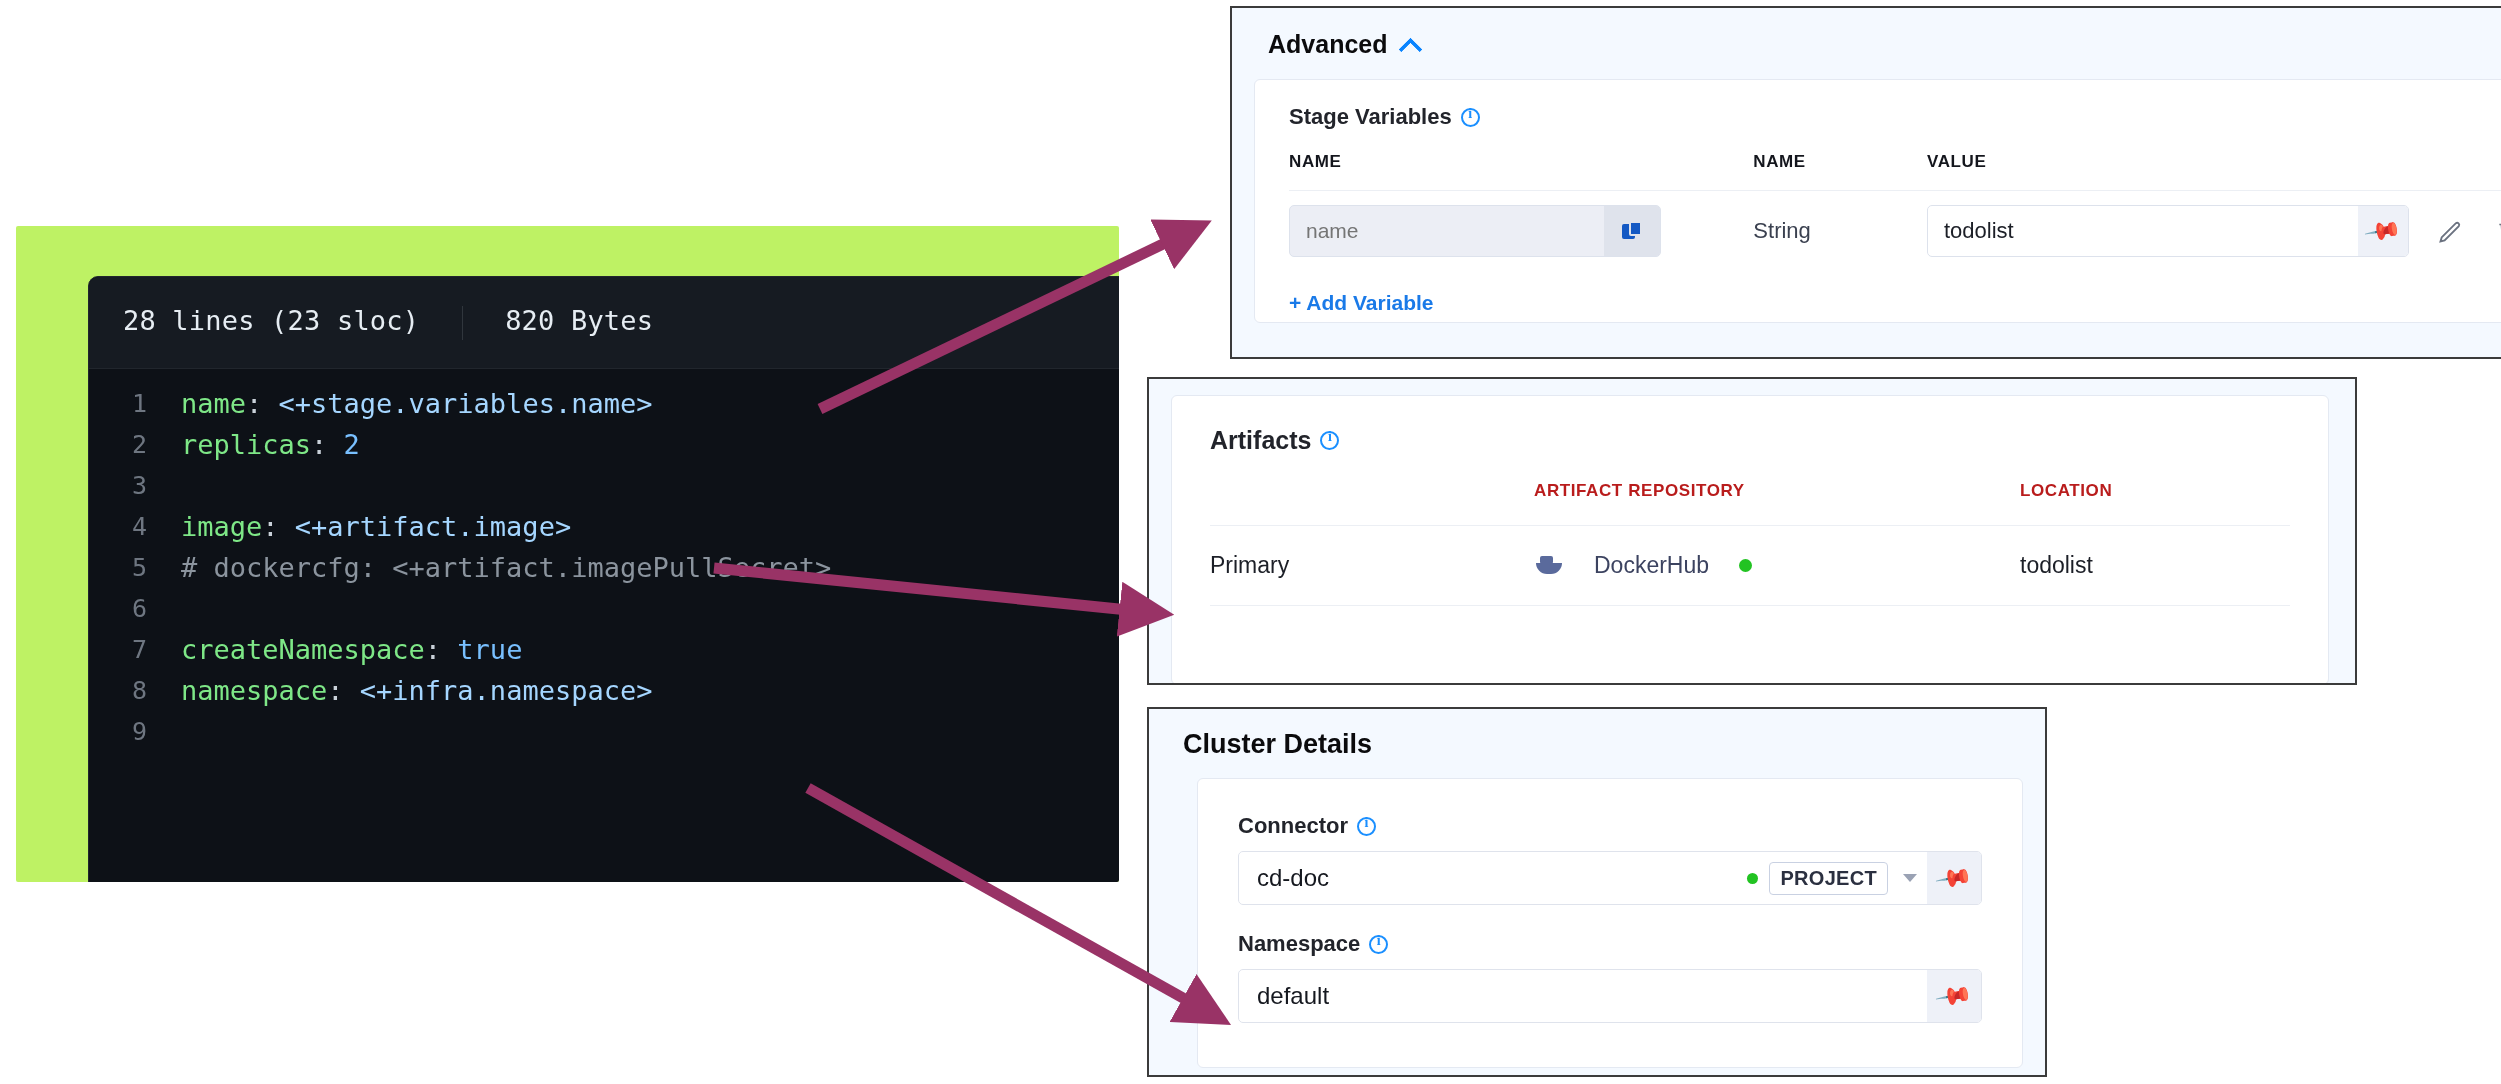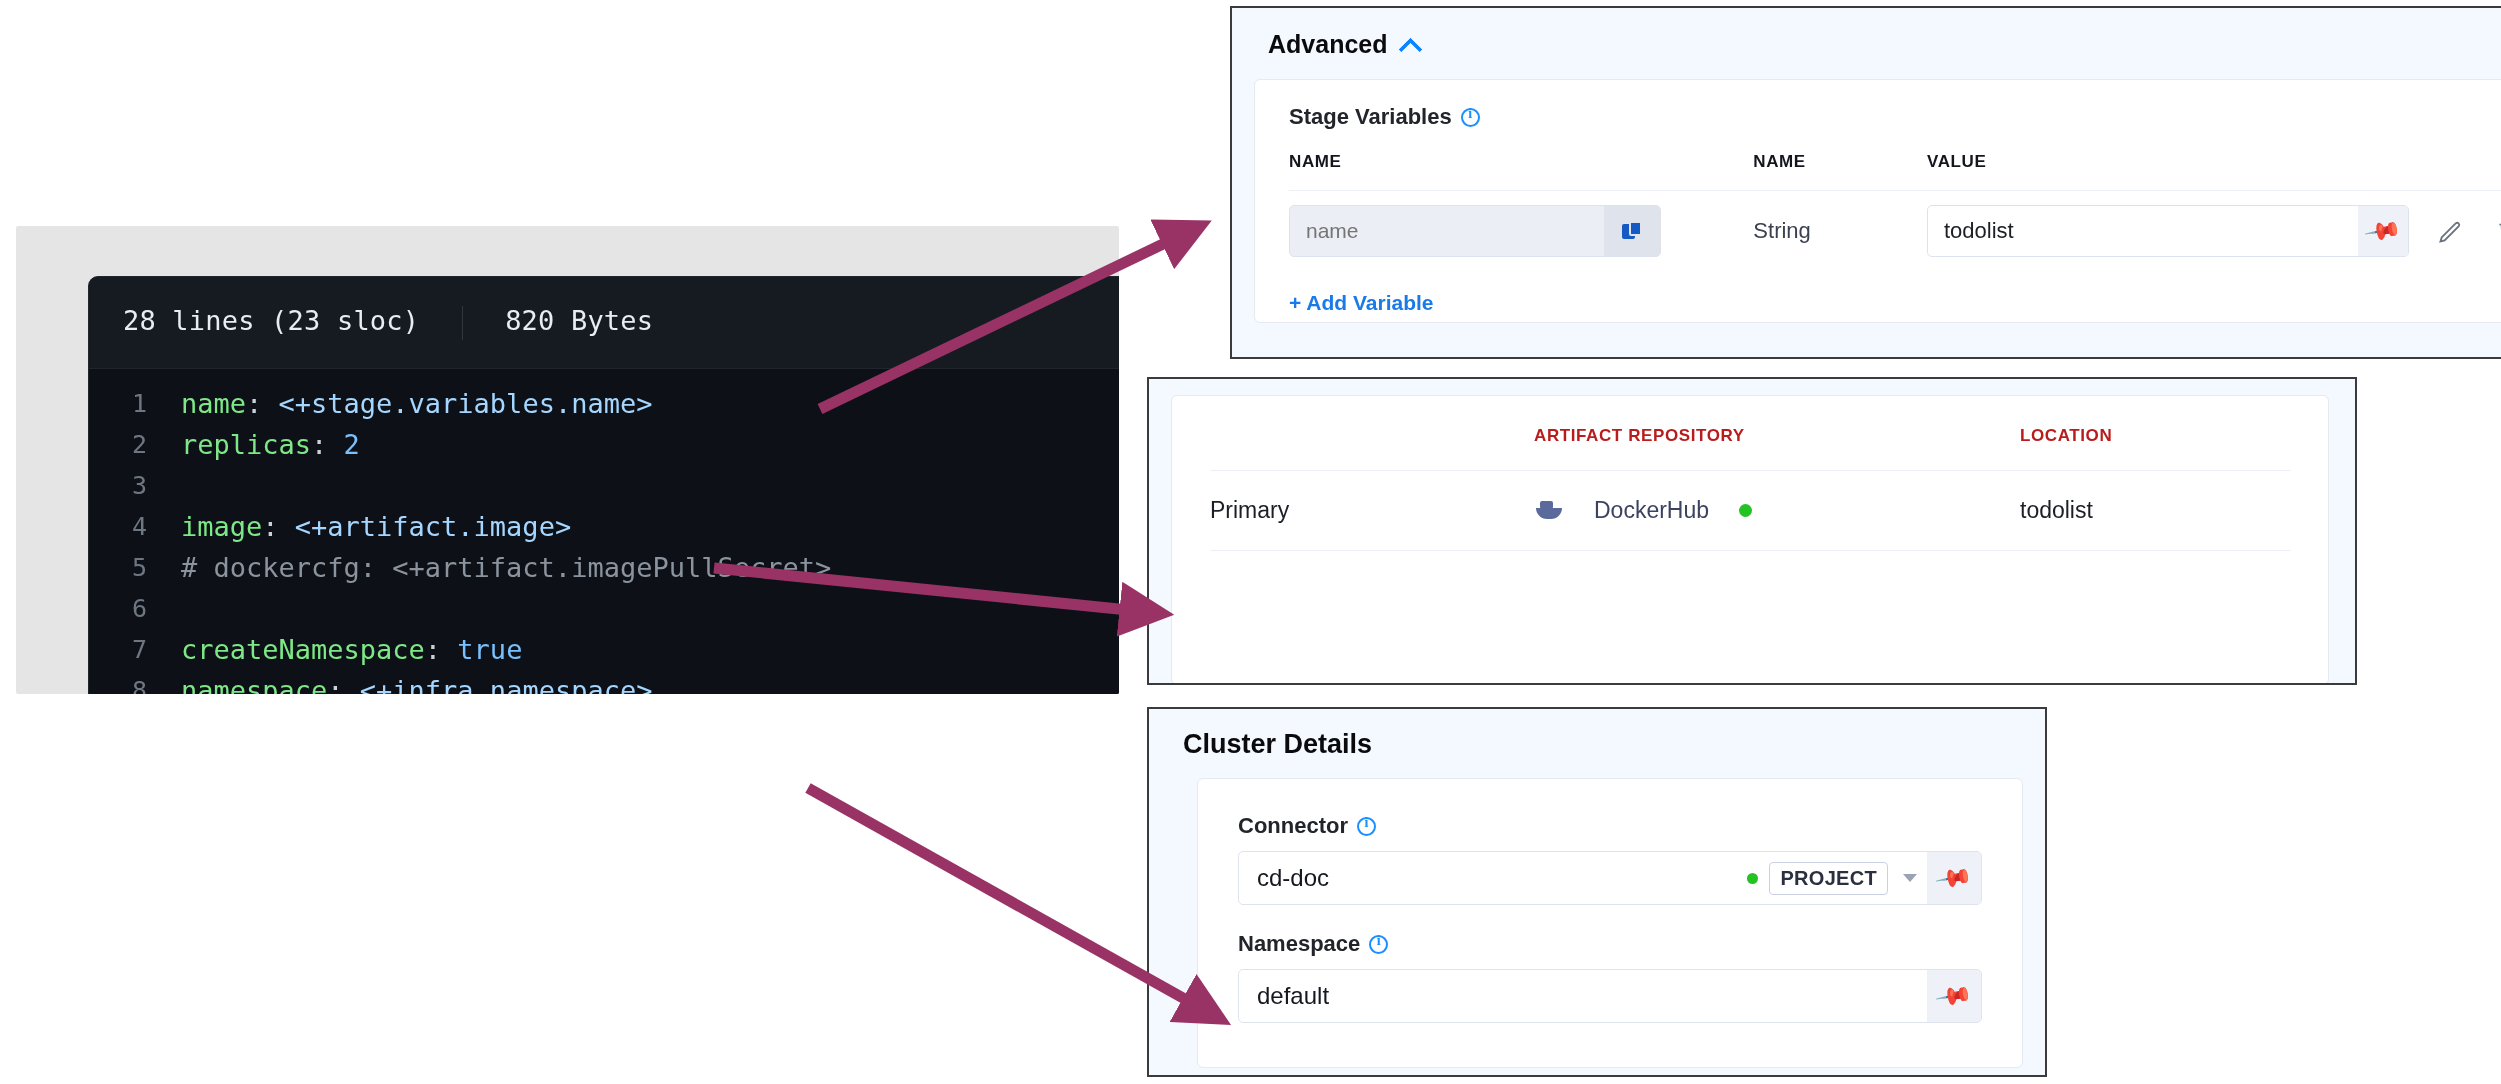--- a/index.html
+++ b/index.html
@@ -8,22 +8,22 @@
     background:#ffffff;
     font-family:"Liberation Sans",sans-serif;
     position:relative;
     overflow:hidden;
   }
 
   
   #code-panel{
     position:absolute;
     left:16px; top:226px;
-    width:1103px; height:468px;
-    background:#e5e5e5;
+    width:1103px; height:656px;
+    background:#bef264;
     border-radius:2px;
     overflow:hidden;
   }
   #code-card{
     position:absolute;
     left:72px; top:50px;
     right:-40px; bottom:-40px;
     background:#0d1117;
     border:1px solid #21262d;
     border-top-left-radius:10px;
@@ -402,20 +402,24 @@
         </tbody>
       </table>
       <div class="add-var">+ Add Variable</div>
     </div>
   </div>
 </div>
 
 <div class="panel" id="artifacts-panel">
   <div id="artifacts-inner">
     <div id="artifacts-card">
+      <div class="section-label">
+        <span>Artifacts</span>
+        <span class="info-i"></span>
+      </div>
       <table class="art-table">
         <thead>
           <tr>
             <th class="art-c1"></th>
             <th class="art-c2">ARTIFACT REPOSITORY</th>
             <th class="art-c3">LOCATION</th>
           </tr>
         </thead>
         <tbody>
           <tr>

